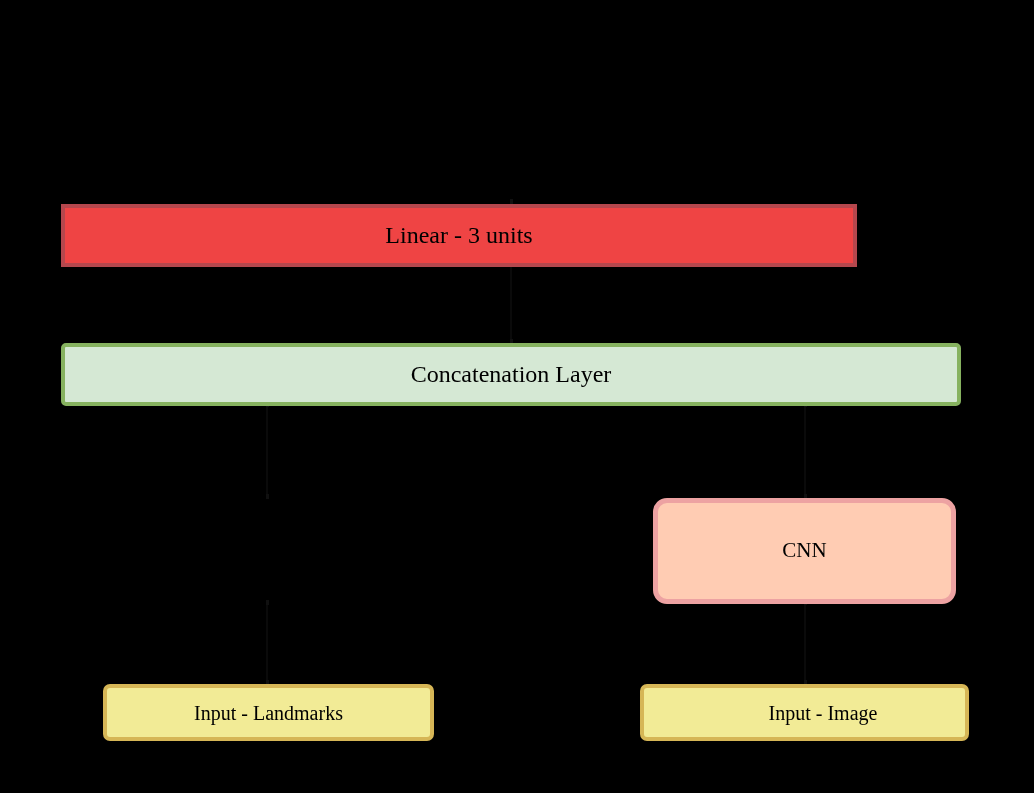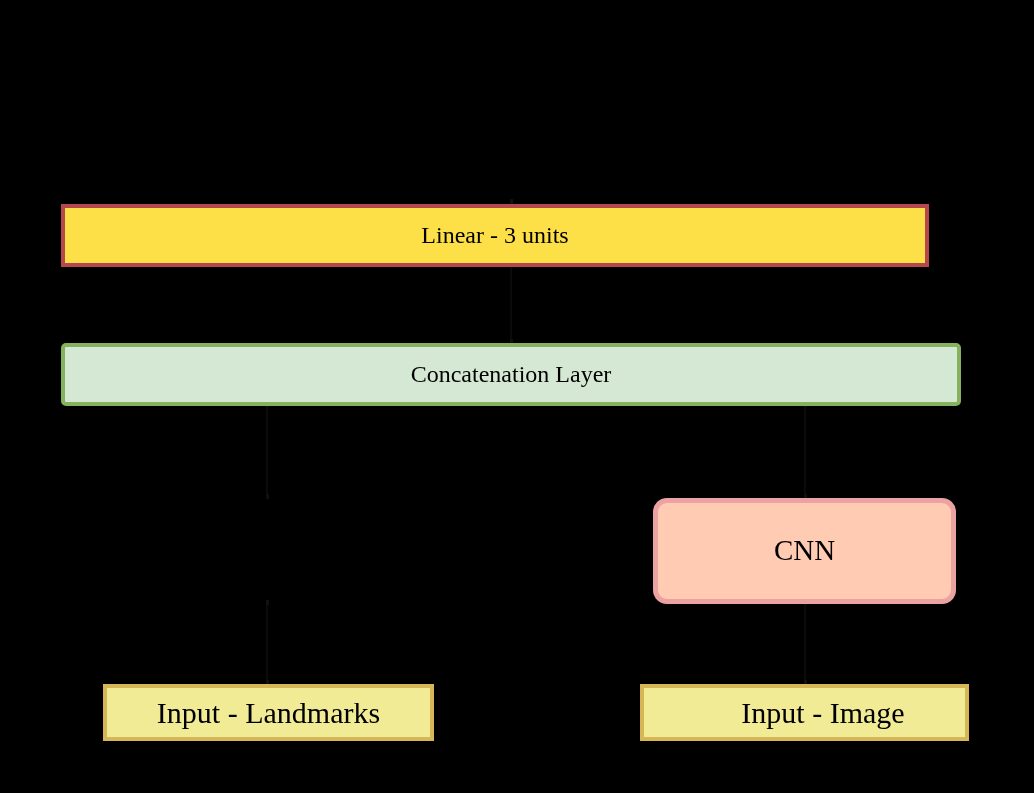--- a/index.html
+++ b/index.html
@@ -41,23 +41,23 @@
     color: #000000;
     text-align: center;
     line-height: 1.1;
     white-space: nowrap;
   }
 
   
   .node-linear {
     left: 61px;
     top: 204px;
-    width: 868px;
+    width: 796px;
     height: 63px;
-    background: #fde047;
+    background: #ef4444;
     border: 4px solid #b5474d;
     border-radius: 0;
     font-size: 24px;
   }
 
   
   .node-concat {
     left: 61px;
     top: 343px;
     width: 900px;
@@ -82,29 +82,29 @@
 
   
   .node-cnn {
     left: 653px;
     top: 498px;
     width: 303px;
     height: 106px;
     background: #ffccb3;
     border: 5px solid #eda2a2;
     border-radius: 14px;
-    font-size: 29px;
+    font-size: 21px;
   }
 
   
   .node-input {
     background: #f2eb96;
     border: 4px solid #d6b656;
-    border-radius: 0;
-    font-size: 30px;
+    border-radius: 7px;
+    font-size: 20px;
   }
   .node-input-landmarks {
     left: 103px;
     top: 684px;
     width: 331px;
     height: 57px;
   }
   .node-input-image {
     left: 640px;
     top: 684px;

